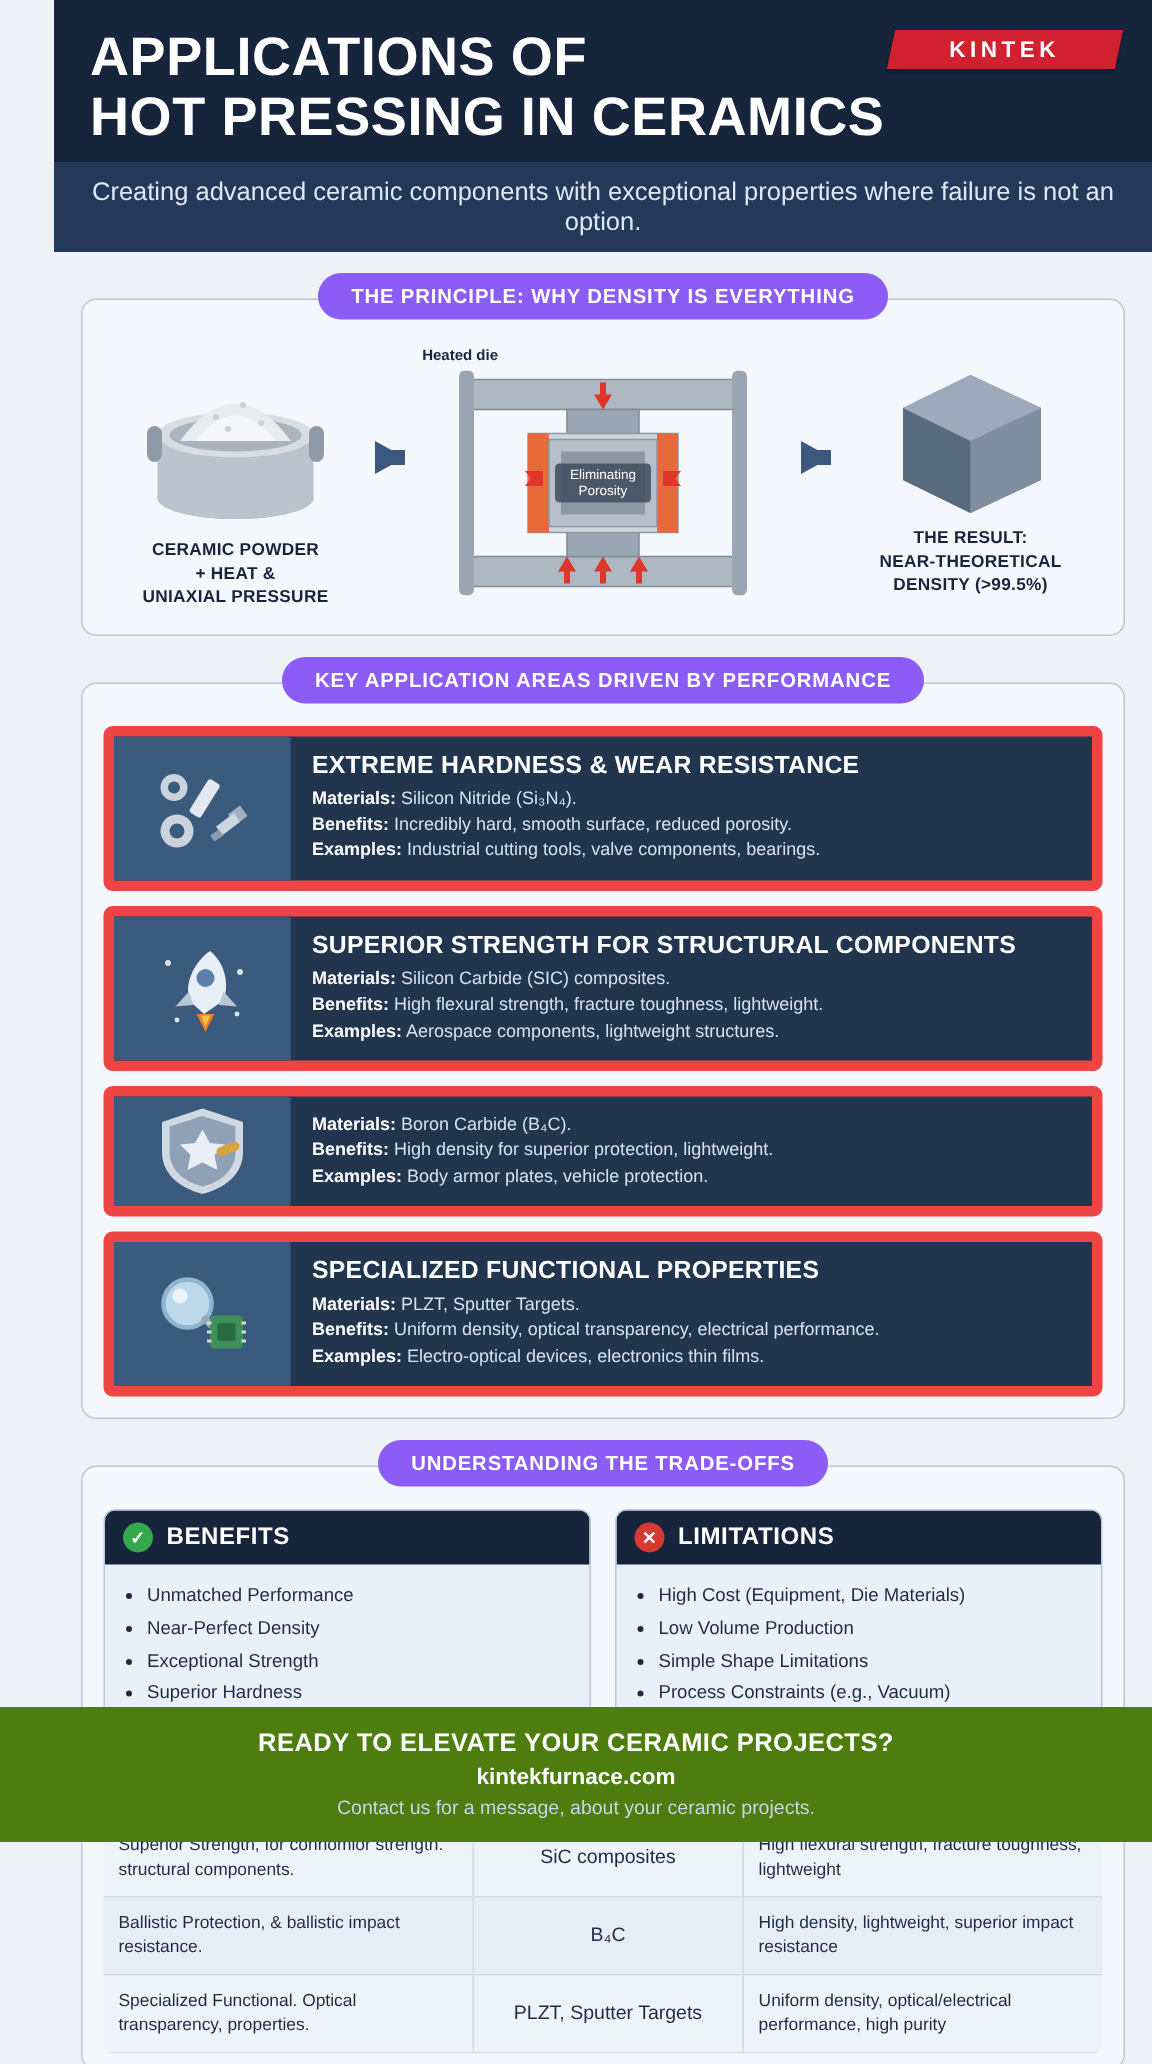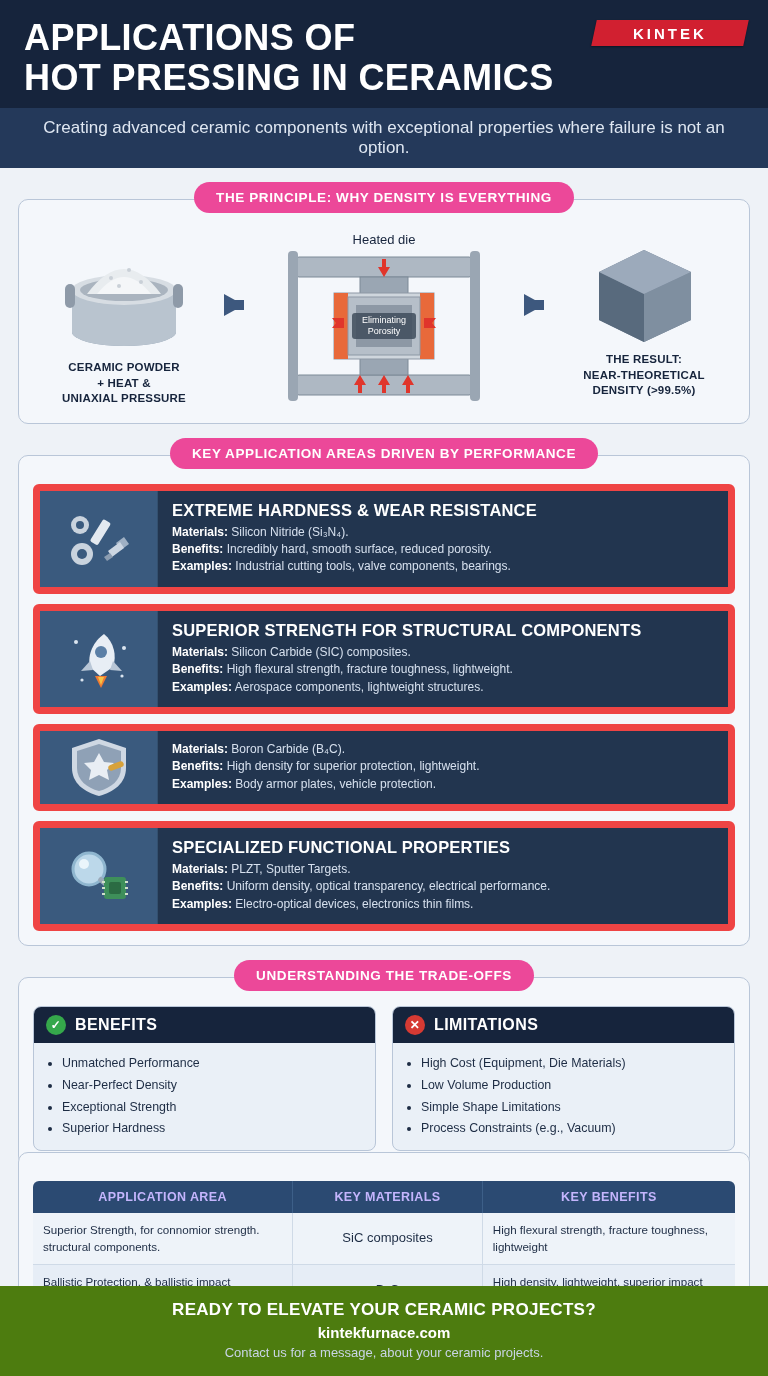--- a/index.html
+++ b/index.html
@@ -3,21 +3,21 @@
 <meta charset="utf-8">
 <style>
   * { box-sizing: border-box; margin: 0; padding: 0; }
   body {
     width: 768px;
     height: 1376px;
     font-family: "Liberation Sans", sans-serif;
     background: #eef2f7;
     overflow: hidden;
   }
-  .page { width: 768px; height: 1376px; position: relative; background: #eef2f7; }
+  .page { width: 768px; height: 1228px; position: relative; background: #eef2f7; padding-left: 36px; }
 
   
   .header {
     background: #16243c;
     padding: 18px 24px 10px 24px;
     position: relative;
     height: 108px;
   }
   .header h1 {
     color: #ffffff;
@@ -51,21 +51,21 @@
     background: #24395a;
     color: #dfe7f2;
     font-size: 17px;
     text-align: center;
     padding: 10px 18px;
   }
 
   
   .pill-wrap { display: flex; justify-content: center; margin: 14px 0 0 0; position: relative; z-index: 3; }
   .pill {
-    background: #ec4899;
+    background: #8b5cf6;
     color: #fff;
     font-size: 13.5px;
     font-weight: bold;
     letter-spacing: 0.6px;
     padding: 8px 22px;
     border-radius: 16px;
     text-transform: uppercase;
     white-space: nowrap;
   }
 
@@ -87,21 +87,21 @@
     width: 0; height: 0;
     border-top: 11px solid transparent;
     border-bottom: 11px solid transparent;
     border-left: 20px solid #3d587e;
     position: relative;
   }
   .arrow::before {
     content: ""; position: absolute; left: -20px; top: -5px;
     width: 20px; height: 10px; background: #3d587e;
   }
-  .heated-label { font-size: 13px; font-weight: normal; color: #16243c; margin-bottom: 4px; text-align:center;}
+  .heated-label { font-size: 10px; font-weight: bold; color: #16243c; margin-bottom: 4px; text-align:left;}
 
   
   .cards { display: flex; flex-direction: column; gap: 10px; }
   .card {
     display: flex;
     background: linear-gradient(90deg,#203css 0%,#203a5c 0%,#2b4straight 0%, #22354f 100%);
     background: linear-gradient(100deg, #2a4straight 0%, #22354f 100%);
     background: linear-gradient(100deg, #2c4straight, #22354f);
     background: #22354f;
     border-radius: 6px;

